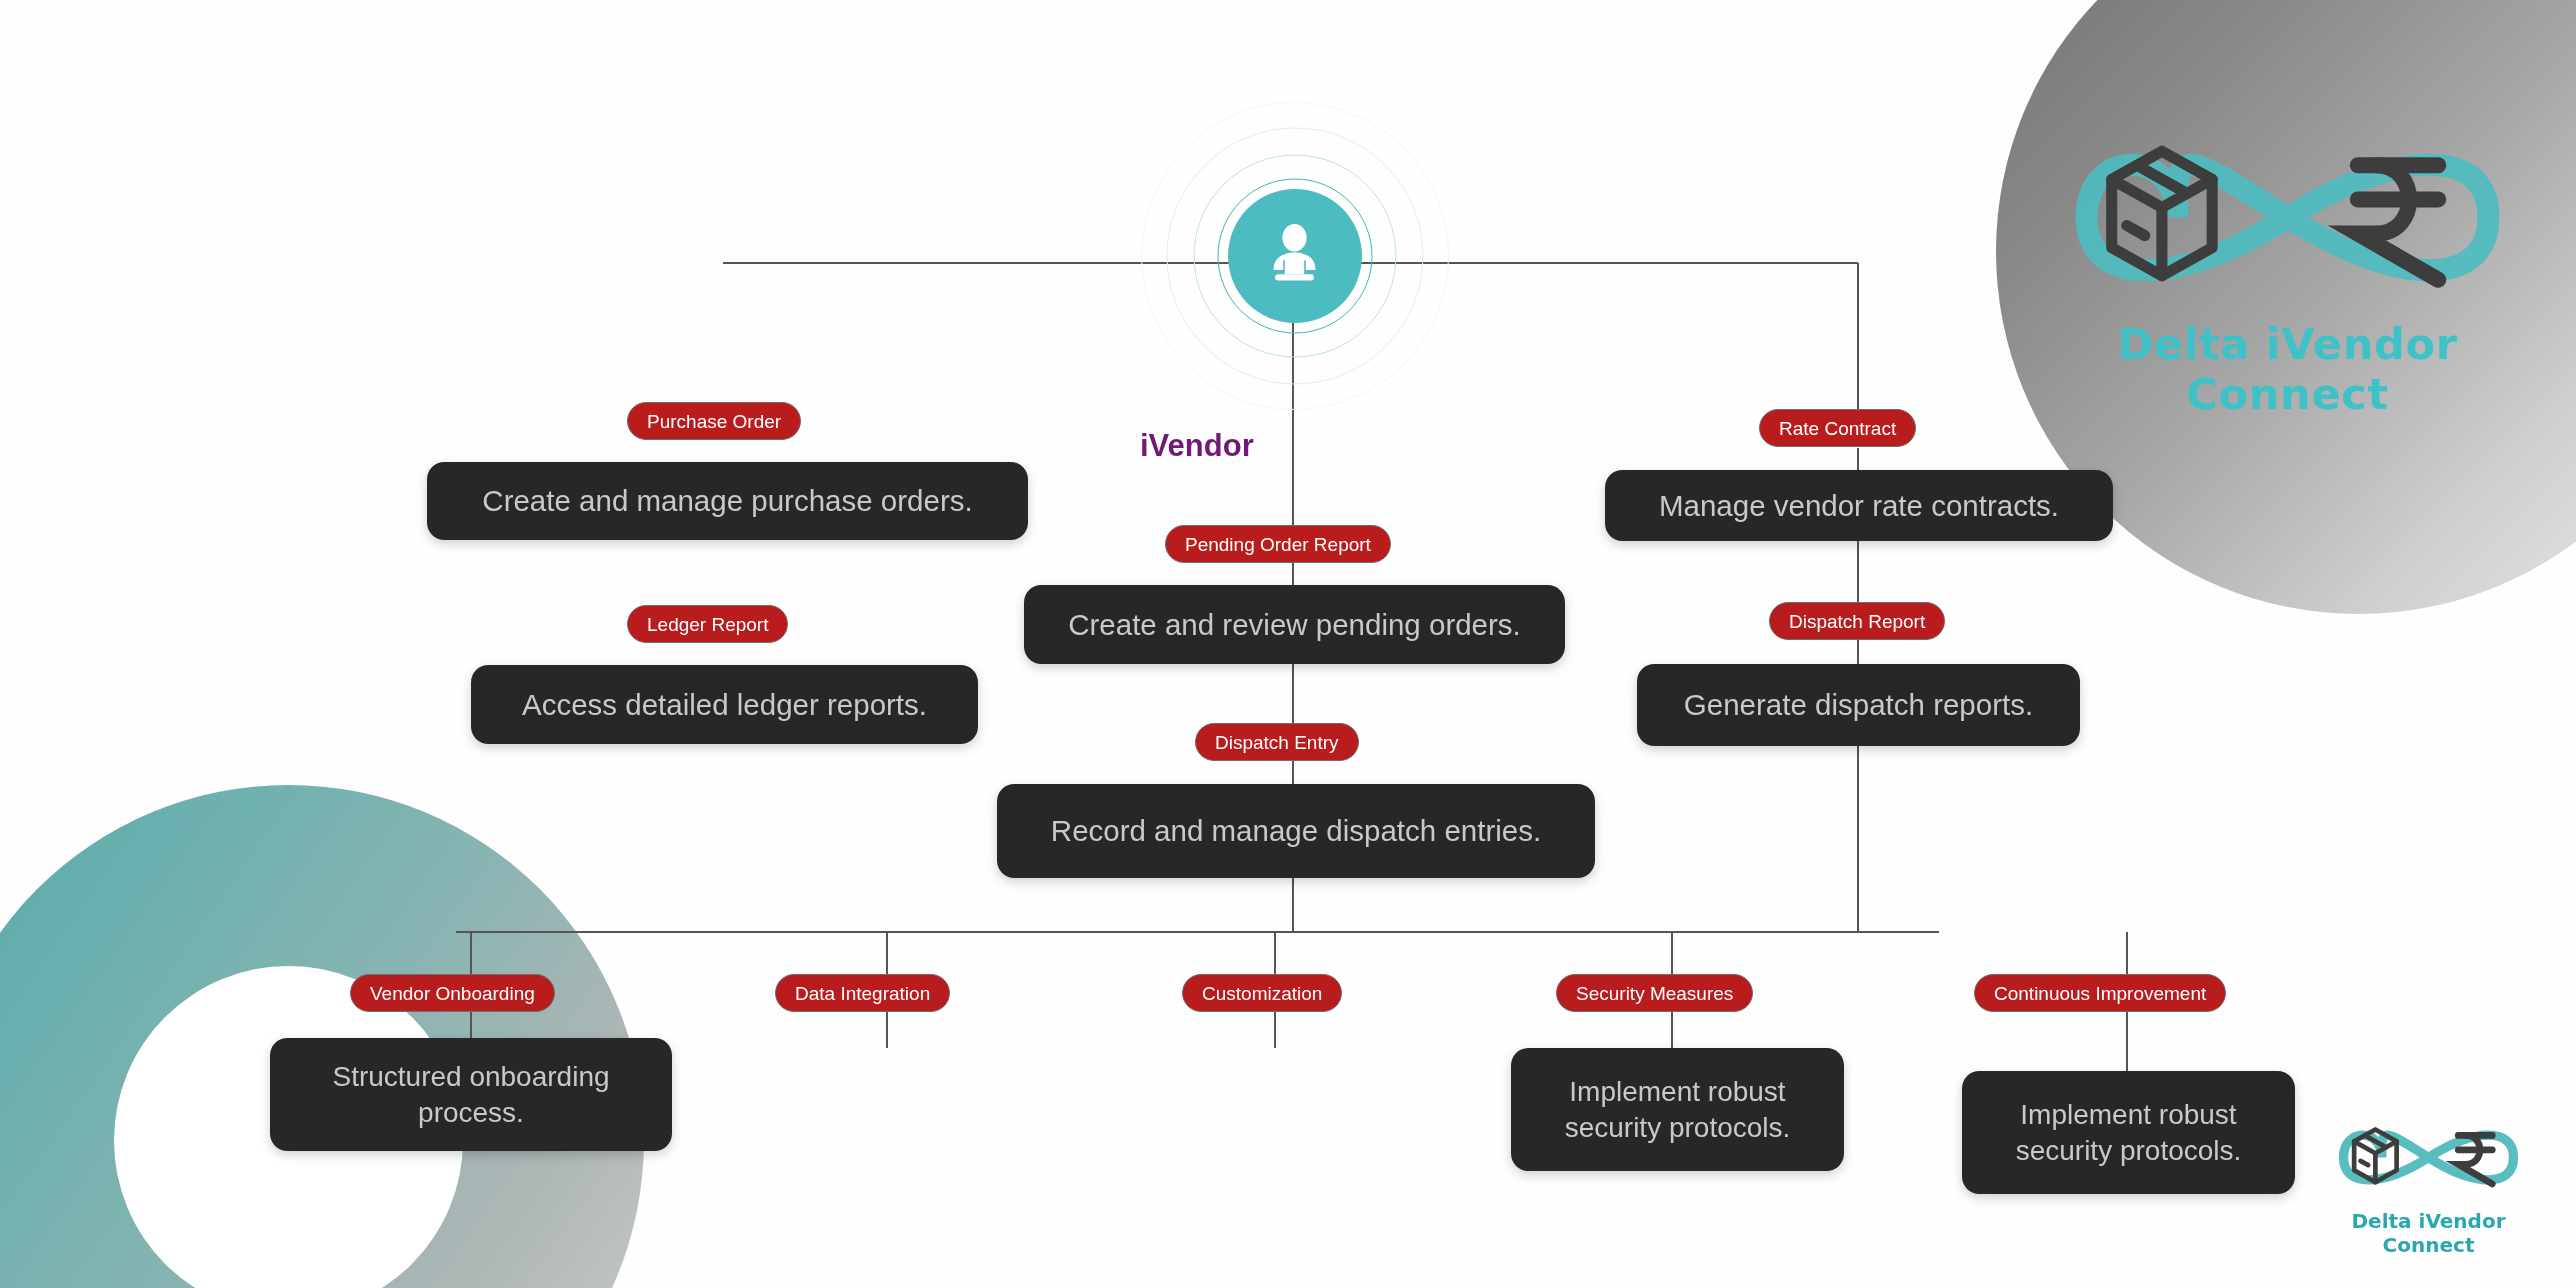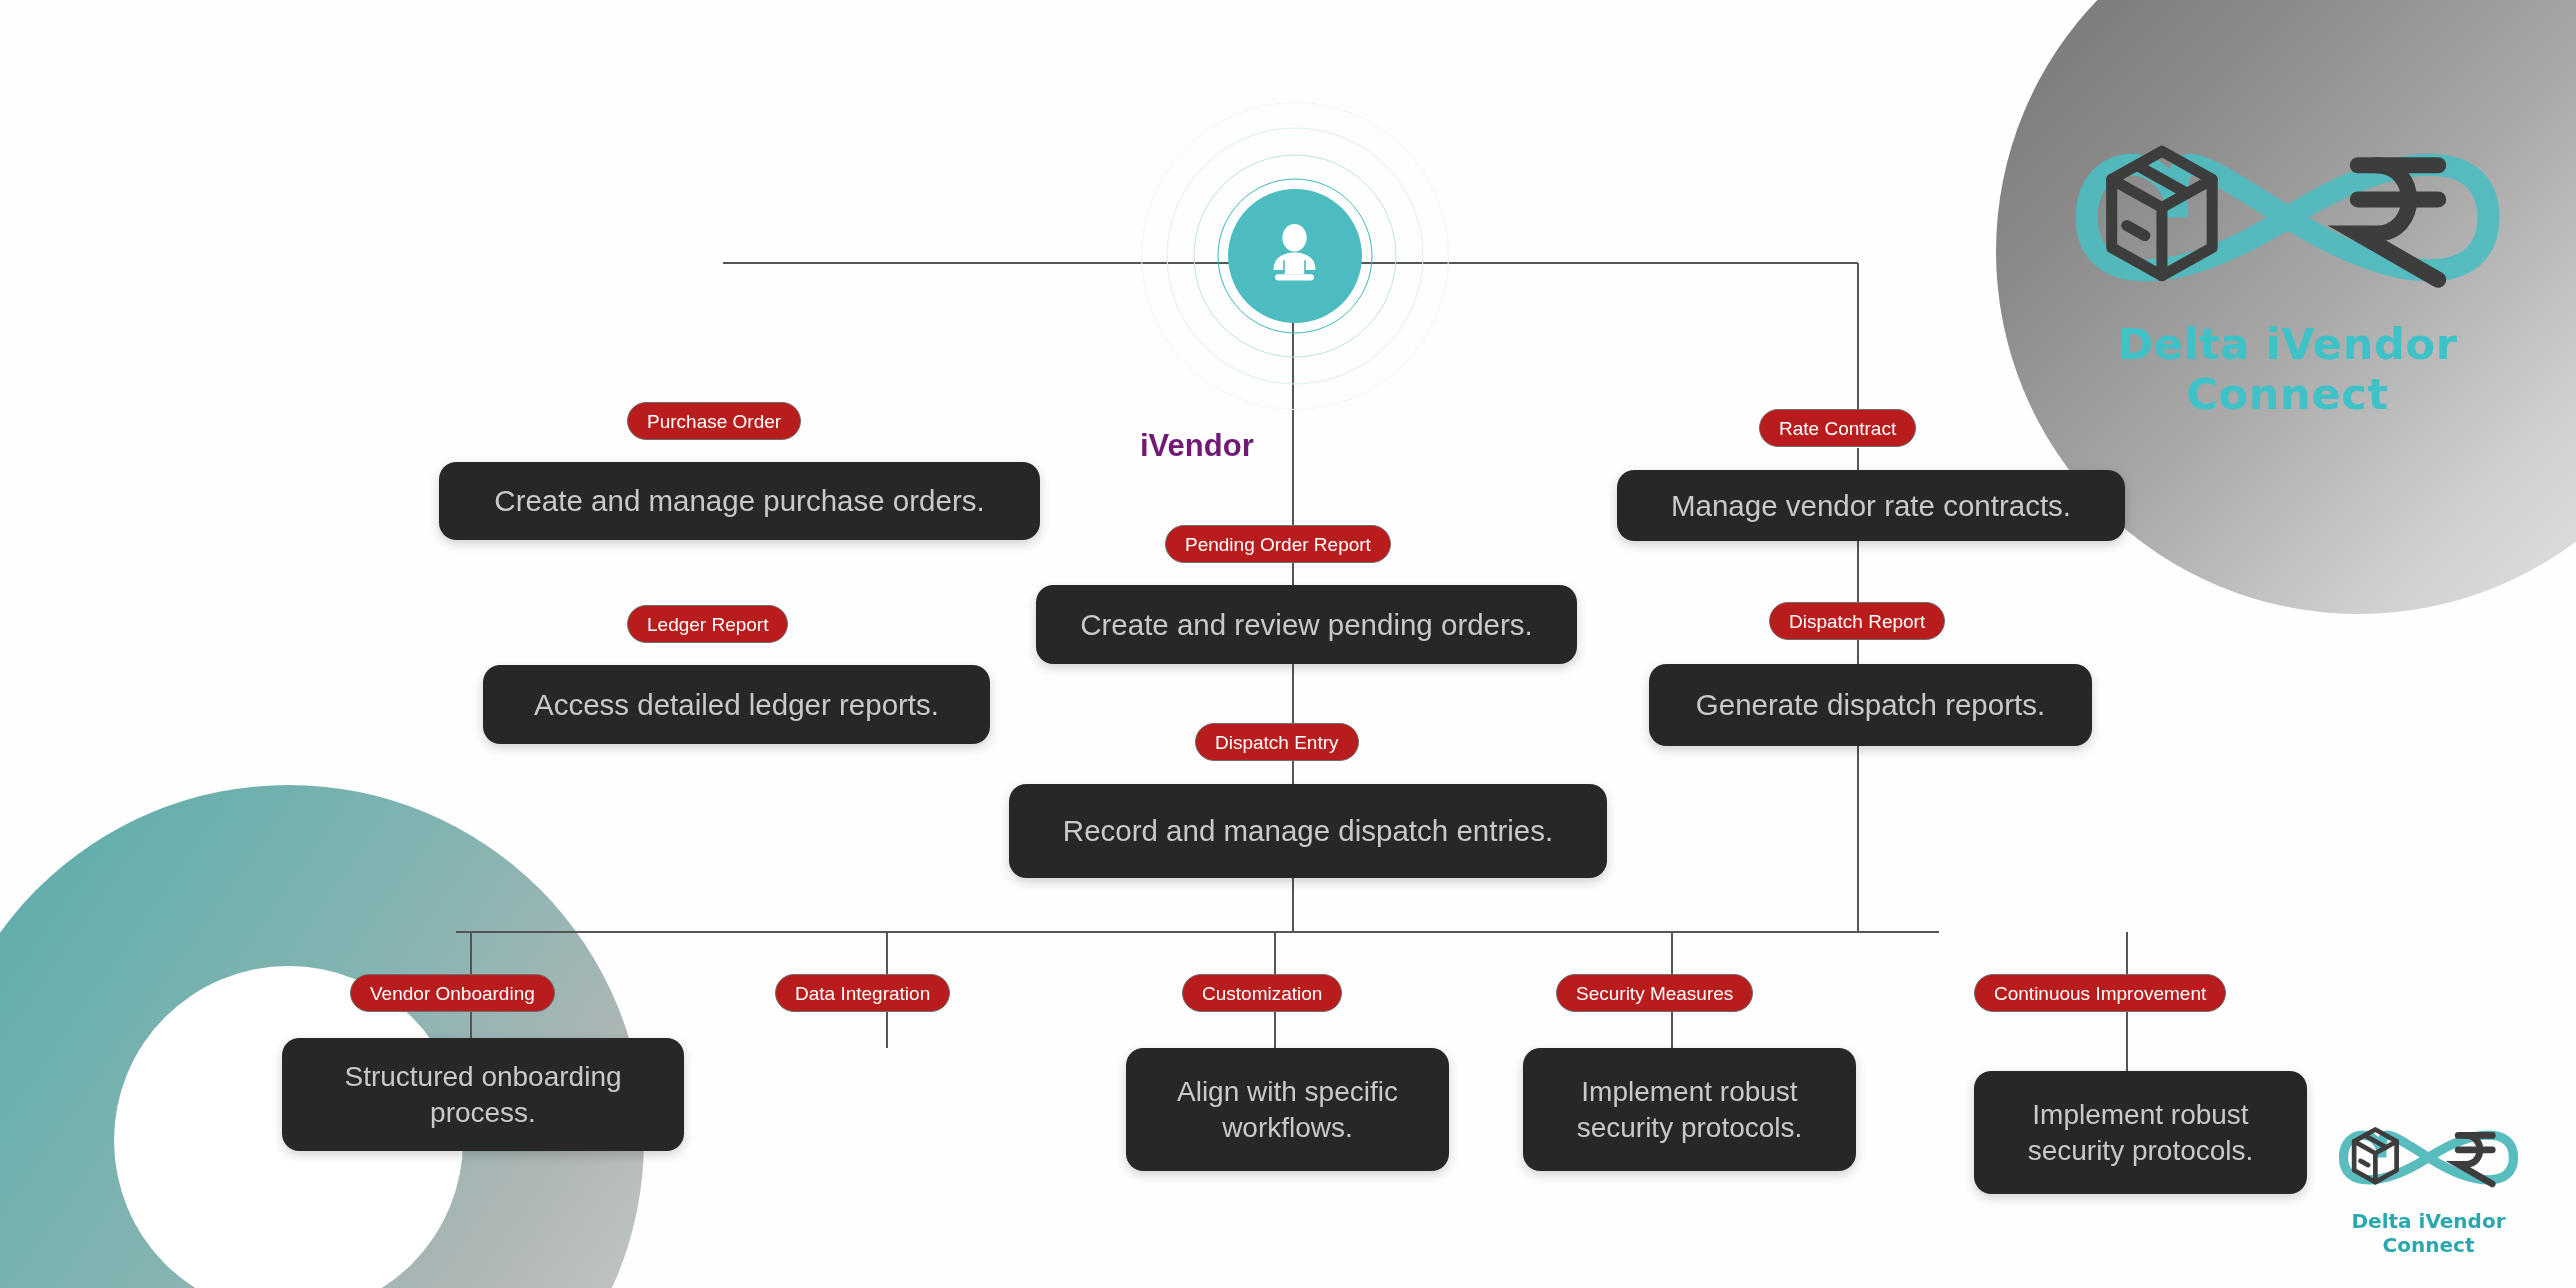--- a/index.html
+++ b/index.html
@@ -135,21 +135,20 @@
     background:#272727;
     color:#c9c9c9;
     border-radius:17.4px;
     display:flex;align-items:center;justify-content:center;
     text-align:center;
     box-sizing:border-box;
     box-shadow:0 4px 10.7px rgba(0,0,0,0.18);
     font-size:29.5px;
     line-height:1.28;
     padding:0 20px;
-    margin-left:12px;
   }
   .card.two-line{font-size:28px;}
 </style>
 </head>
 <body>
 
 <div id="stage">
 
   <div class="deco-circle-tr"></div>
   <div class="deco-ring-bl"></div>
@@ -218,21 +217,20 @@
 
   <div class="pill" style="left:1769px;top:602px;">Dispatch Report</div>
   <div class="card" style="left:1637px;top:664px;width:443px;height:82px;">Generate dispatch reports.</div>
 
   <div class="pill" style="left:350px;top:974px;">Vendor Onboarding</div>
   <div class="card two-line" style="left:270px;top:1038px;width:402px;height:113px;">Structured onboarding process.</div>
 
   <div class="pill" style="left:775px;top:974px;">Data Integration</div>
 
   <div class="pill" style="left:1182px;top:974px;">Customization</div>
-  <div class="card two-line" style="left:1114px;top:1048px;width:323px;height:123px;">Align with specific workflows.</div>
 
   <div class="pill" style="left:1556px;top:974px;">Security Measures</div>
   <div class="card two-line" style="left:1511px;top:1048px;width:333px;height:123px;">Implement robust security protocols.</div>
 
   <div class="pill" style="left:1974px;top:974px;">Continuous Improvement</div>
   <div class="card two-line" style="left:1962px;top:1071px;width:333px;height:123px;">Implement robust security protocols.</div>
 
   <div class="logo-lg">
     <svg class="logo-mark" viewBox="0 0 520 220" aria-hidden="true">
       <g fill="none" stroke="#4cbcc0" stroke-width="22" stroke-linecap="round" opacity="0.9">

